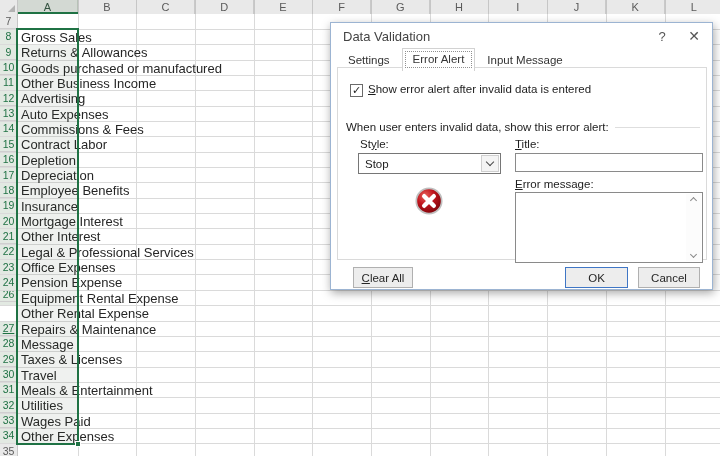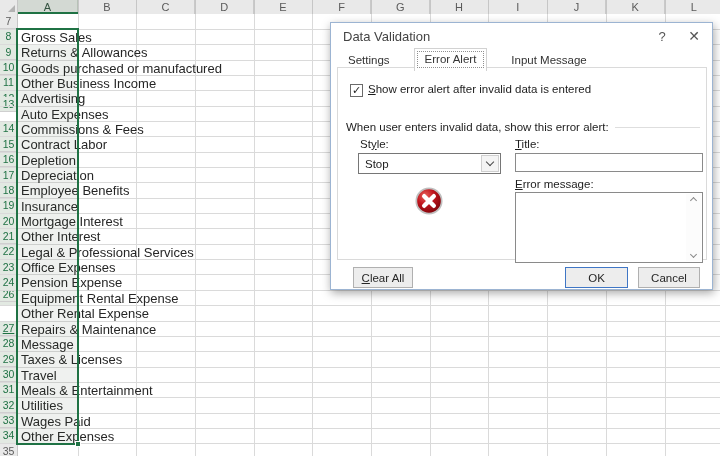--- a/index.html
+++ b/index.html
@@ -31,21 +31,21 @@
   
   .dialog { position:absolute; left:330px; top:22px; width:383px; height:268px; background:#fff;
     border:1px solid #9cb4d2; box-shadow:1px 3px 9px rgba(0,0,0,0.35); z-index:10; font-size:11.5px; color:#1d1d1d; }
   .titlebar { position:absolute; left:0; top:0; right:0; height:26px; background:#fff; }
   .dlg-title { position:absolute; left:12px; top:6px; font-size:13px; color:#444; }
   .cap-btn { position:absolute; top:2px; width:24px; height:22px; display:flex; align-items:center; justify-content:center;
     color:#555; font-size:13px; cursor:default; }
   .cap-help { right:38px; }
   .cap-close { right:6px; font-size:14px; }
 
-  .tabs { position:absolute; left:7px; top:25px; display:flex; align-items:flex-end; gap:14px; z-index:2; }
+  .tabs { position:absolute; left:7px; top:25px; display:flex; align-items:flex-end; gap:2px; z-index:2; }
   .tab { padding:3px 10px 4px; font-size:11.5px; color:#333; }
   .tab.active { background:#fff; border:1px solid #d2d2d2; border-bottom:none; padding:4px 10px 6px;
     margin-bottom:-1px; outline:1px dotted #909090; outline-offset:-4px; }
   .tabframe { position:absolute; left:6px; top:44px; width:370px; height:193px; border:1px solid #dadada; background:#fff; }
 
   .checkbox { position:absolute; left:19px; top:61px; width:13px; height:13px; border:1px solid #6a6a6a; background:#fff;
     font-size:11px; line-height:11px; text-align:center; color:#222; }
   .check-label { position:absolute; left:37px; top:60px; }
   .group-row { position:absolute; left:15px; top:98px; right:12px; display:flex; align-items:center; gap:6px; }
   .group-line { flex:1; border-top:1px solid #dedede; height:0; margin-top:1px; }
@@ -100,21 +100,21 @@
         <div class="col-hdr" style="left: 606.3px; width: 58.7px;">K</div>
         <div class="col-hdr" style="left: 665px; width: 58.7px;">L</div>
       </div>
     <div id="rowHeaders">
         <div class="row-hdr" style="top: 14px; height: 15.35px; line-height: 15.35px;">7</div>
         <div class="row-hdr sel" style="top: 29.35px; height: 15.35px; line-height: 15.35px;">8</div>
         <div class="row-hdr sel" style="top: 44.7px; height: 15.35px; line-height: 15.35px;">9</div>
         <div class="row-hdr sel" style="top: 60.05px; height: 15.35px; line-height: 15.35px;">10</div>
         <div class="row-hdr sel" style="top: 75.4px; height: 15.35px; line-height: 15.35px;">11</div>
         <div class="row-hdr sel" style="top: 90.75px; height: 15.35px; line-height: 15.35px;">12</div>
-        <div class="row-hdr sel" style="top: 97px; height: 15px; line-height: 15.35px;">13</div>
+        <div class="row-hdr sel" style="top: 106px; height: 15px; line-height: 15.35px;">13</div>
         <div class="row-hdr sel" style="top: 121.45px; height: 15.35px; line-height: 15.35px;">14</div>
         <div class="row-hdr sel" style="top: 136.8px; height: 15.35px; line-height: 15.35px;">15</div>
         <div class="row-hdr sel" style="top: 152.15px; height: 15.35px; line-height: 15.35px;">16</div>
         <div class="row-hdr sel" style="top: 167.5px; height: 15.35px; line-height: 15.35px;">17</div>
         <div class="row-hdr sel" style="top: 182.85px; height: 15.35px; line-height: 15.35px;">18</div>
         <div class="row-hdr sel" style="top: 198.2px; height: 15.35px; line-height: 15.35px;">19</div>
         <div class="row-hdr sel" style="top: 213.55px; height: 15.35px; line-height: 15.35px;">20</div>
         <div class="row-hdr sel" style="top: 228.9px; height: 15.35px; line-height: 15.35px;">21</div>
         <div class="row-hdr sel" style="top: 244.25px; height: 15.35px; line-height: 15.35px;">22</div>
         <div class="row-hdr sel" style="top: 259.6px; height: 15.35px; line-height: 15.35px;">23</div>

